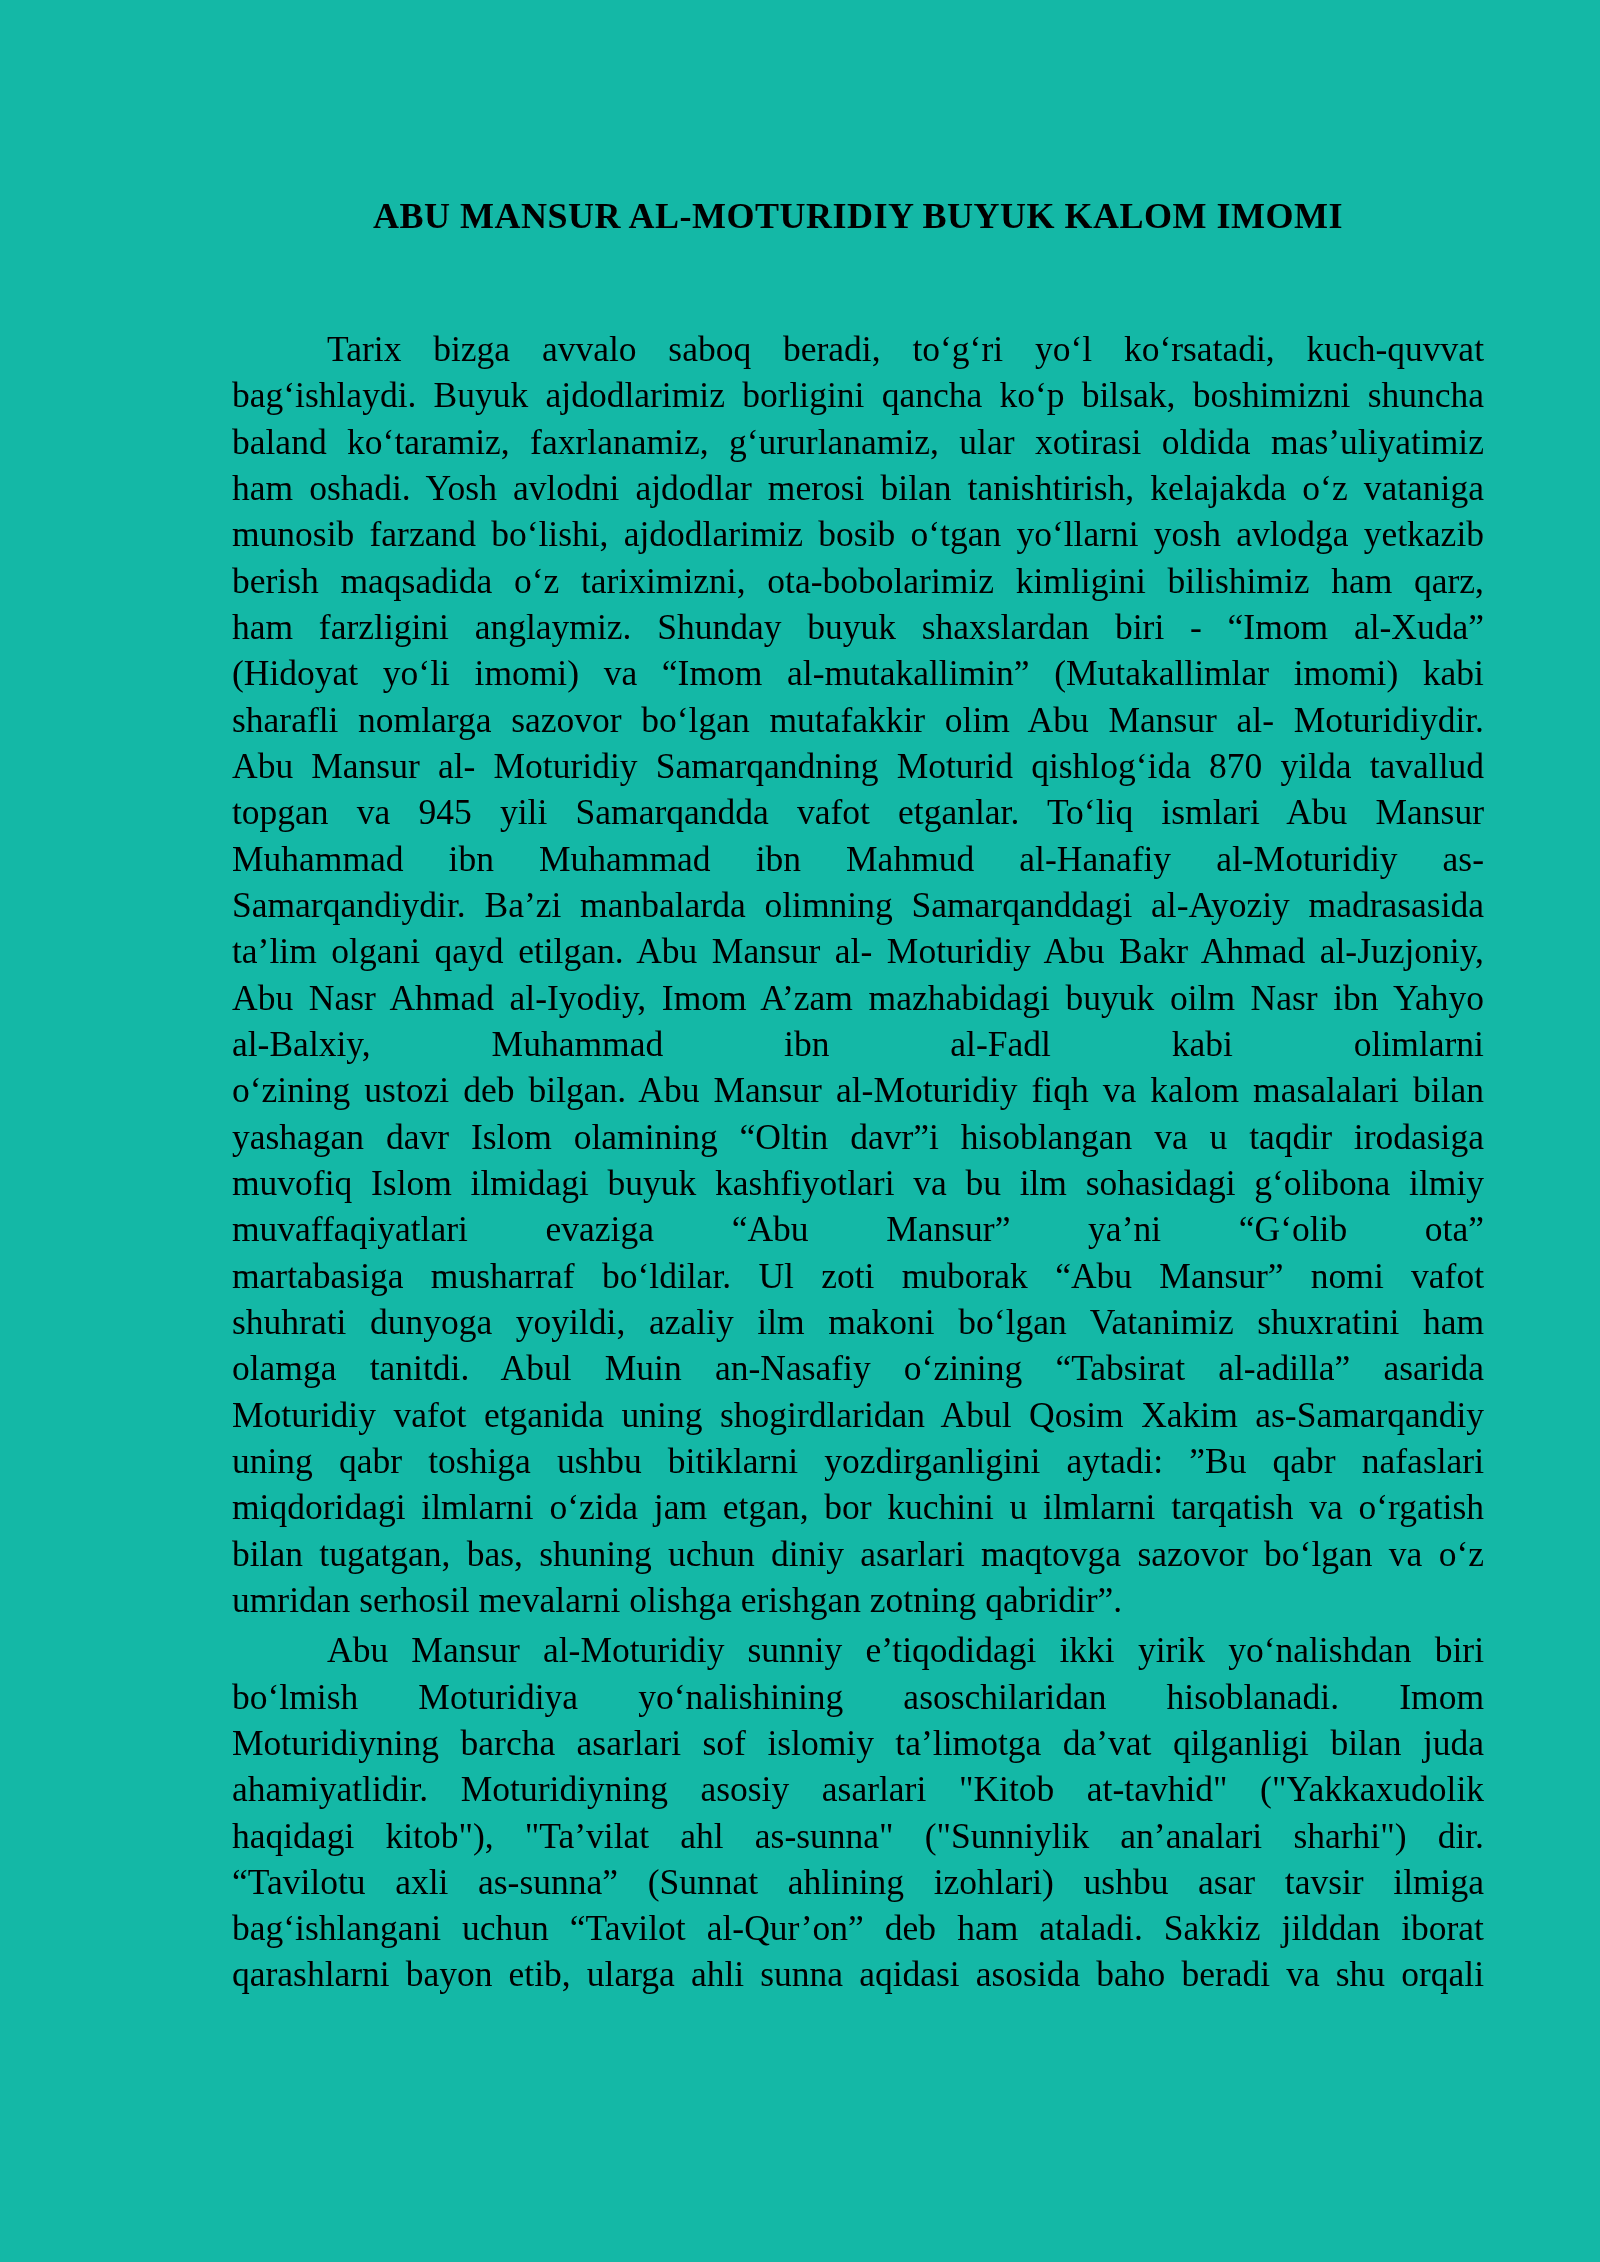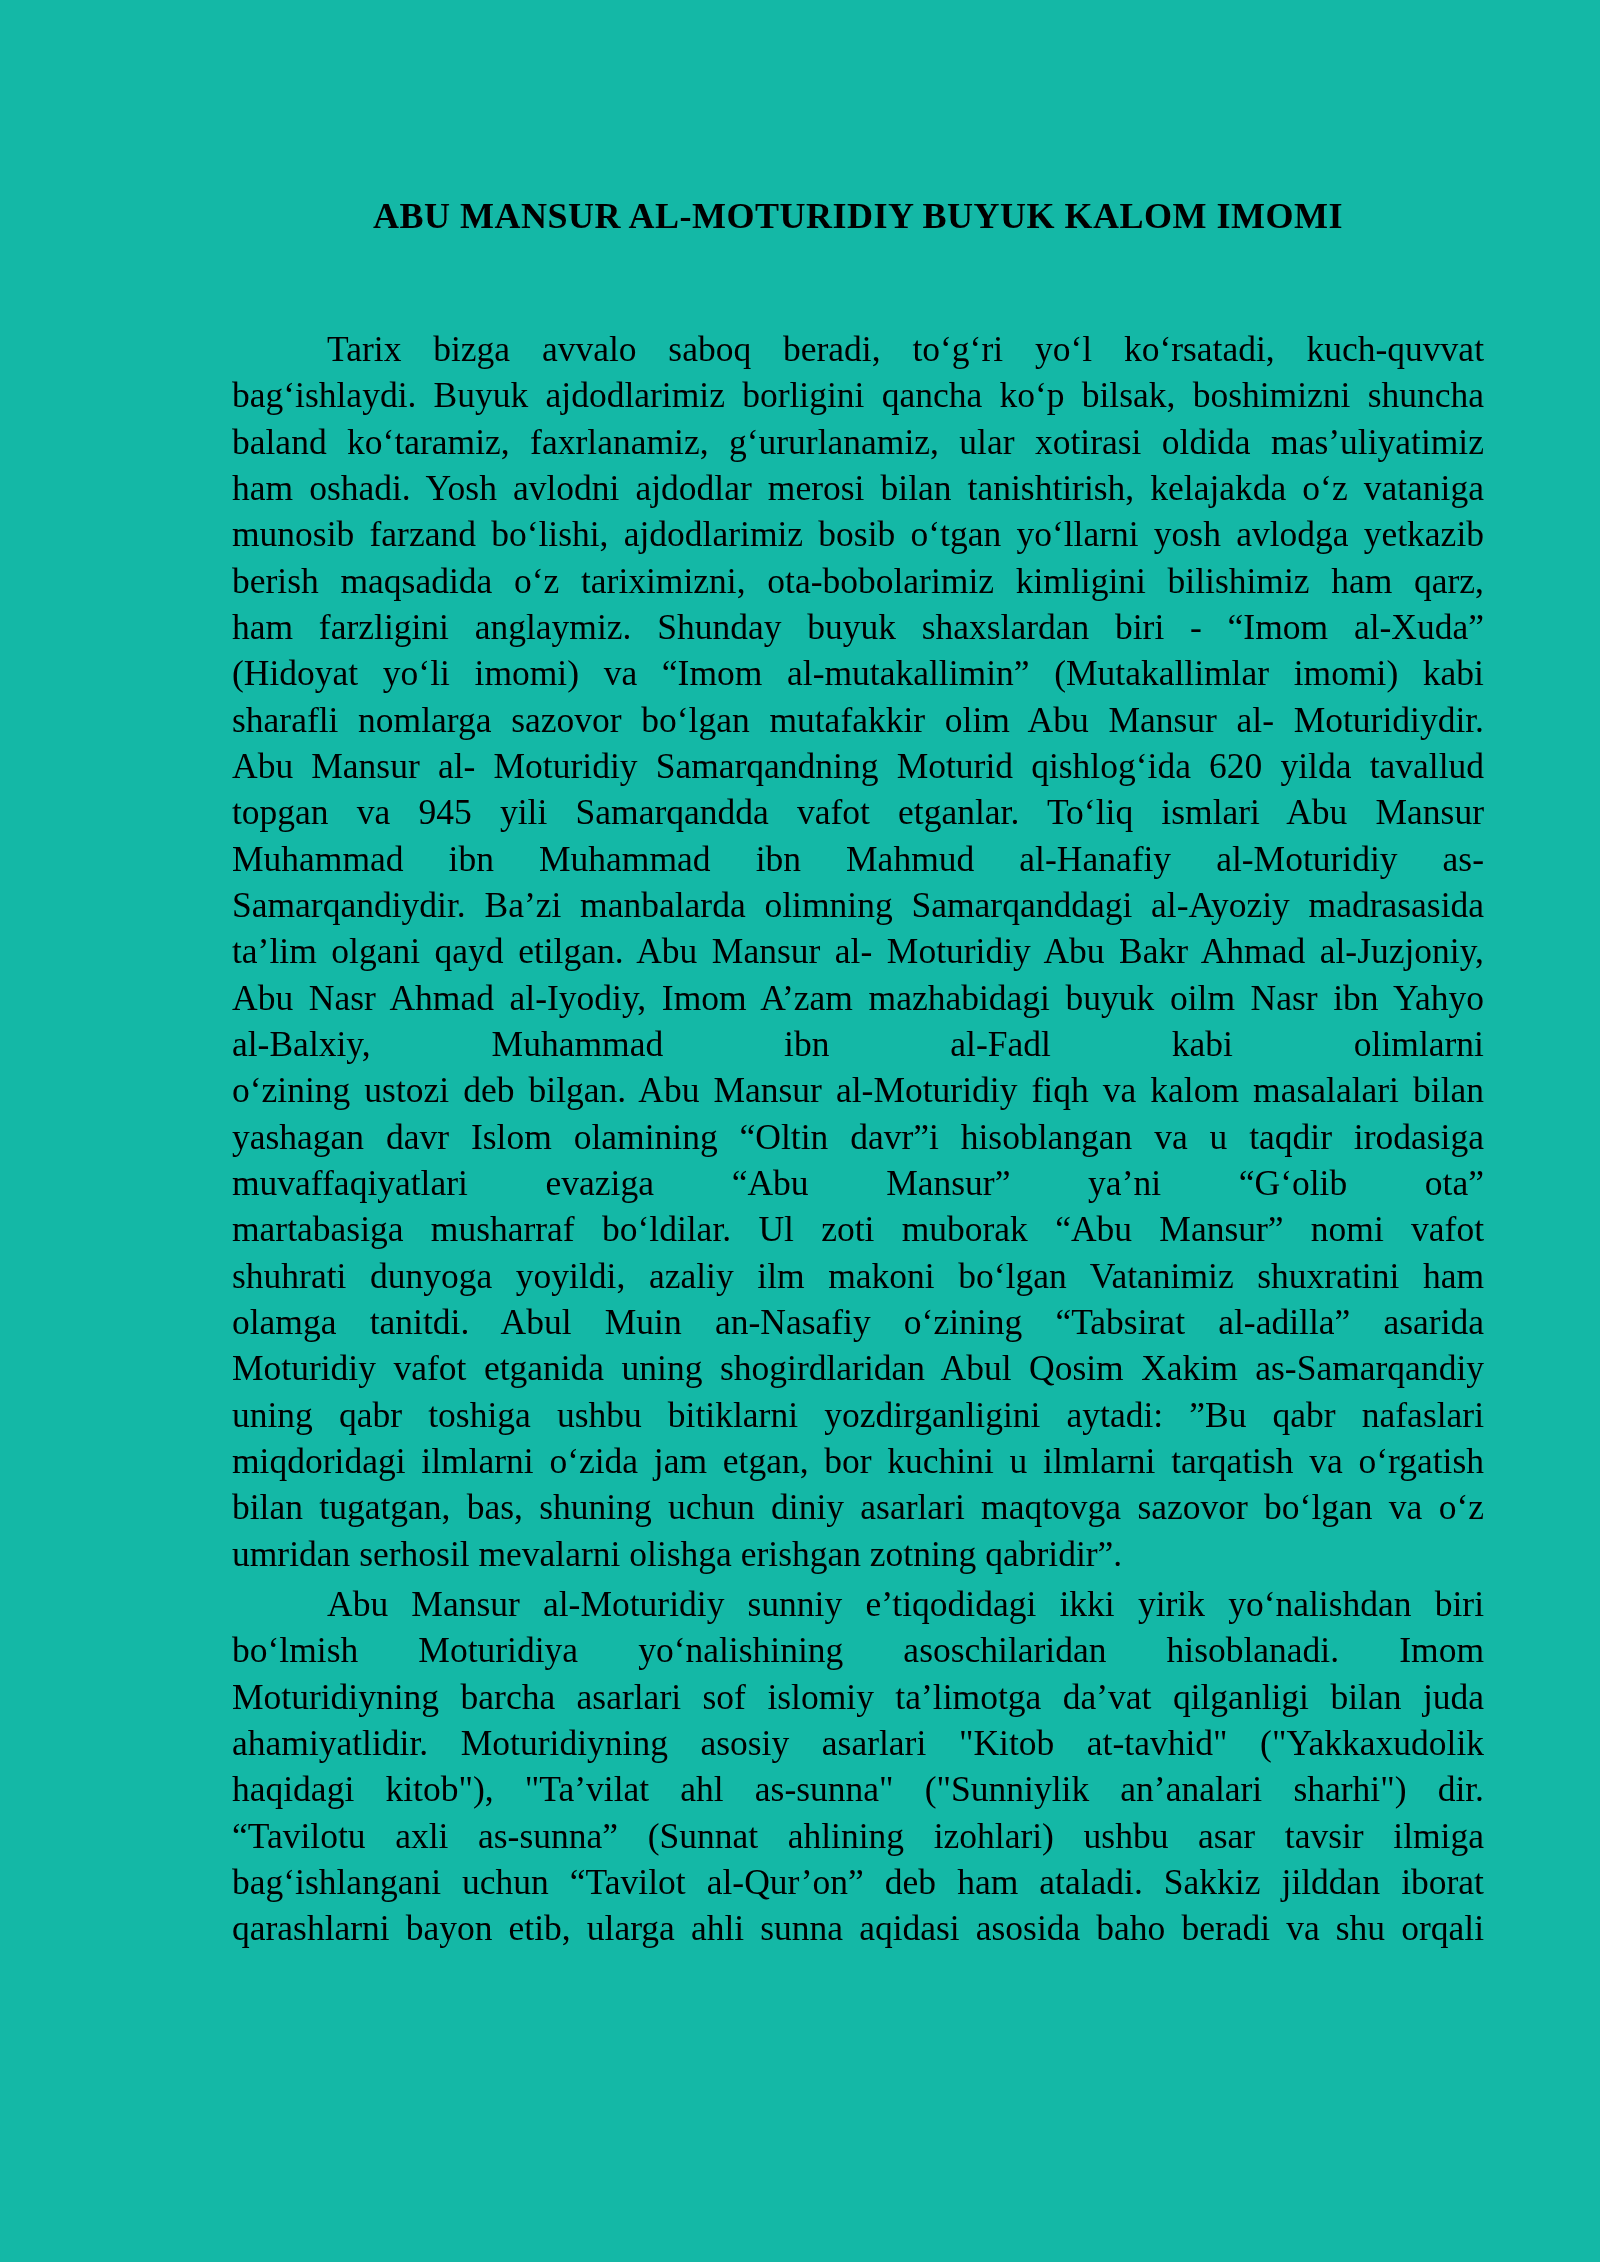--- a/index.html
+++ b/index.html
@@ -55,29 +55,30 @@
       <div class="paragraph">
         <div class="line first">Tarix bizga avvalo saboq beradi, toʻgʻri yoʻl koʻrsatadi, kuch-quvvat</div>
         <div class="line">bagʻishlaydi. Buyuk ajdodlarimiz borligini qancha koʻp bilsak, boshimizni shuncha</div>
         <div class="line">baland koʻtaramiz, faxrlanamiz, gʻururlanamiz, ular xotirasi oldida mas’uliyatimiz</div>
         <div class="line">ham oshadi. Yosh avlodni ajdodlar merosi bilan tanishtirish, kelajakda oʻz vataniga</div>
         <div class="line">munosib farzand boʻlishi, ajdodlarimiz bosib oʻtgan yoʻllarni yosh avlodga yetkazib</div>
         <div class="line">berish maqsadida oʻz tariximizni, ota-bobolarimiz kimligini bilishimiz ham qarz,</div>
         <div class="line">ham farzligini anglaymiz. Shunday buyuk shaxslardan biri - “Imom al-Xuda”</div>
         <div class="line">(Hidoyat yoʻli imomi) va “Imom al-mutakallimin” (Mutakallimlar imomi) kabi</div>
         <div class="line">sharafli nomlarga sazovor boʻlgan mutafakkir olim Abu Mansur al- Moturidiydir.</div>
-        <div class="line">Abu Mansur al- Moturidiy Samarqandning Moturid qishlogʻida 620 yilda tavallud</div>
+        <div class="line">Abu Mansur al- Moturidiy Samarqandning Moturid qishlogʻida 870 yilda tavallud</div>
         <div class="line">topgan va 945 yili Samarqandda vafot etganlar. Toʻliq ismlari Abu Mansur</div>
         <div class="line">Muhammad ibn Muhammad ibn Mahmud al-Hanafiy al-Moturidiy as-</div>
         <div class="line">Samarqandiydir. Ba’zi manbalarda olimning Samarqanddagi al-Ayoziy madrasasida</div>
         <div class="line">ta’lim olgani qayd etilgan. Abu Mansur al- Moturidiy Abu Bakr Ahmad al-Juzjoniy,</div>
         <div class="line">Abu Nasr Ahmad al-Iyodiy, Imom A’zam mazhabidagi buyuk oilm Nasr ibn Yahyo</div>
         <div class="line">al-Balxiy, Muhammad ibn al-Fadl kabi olimlarni</div>
         <div class="line">oʻzining ustozi deb bilgan. Abu Mansur al-Moturidiy fiqh va kalom masalalari bilan</div>
         <div class="line">yashagan davr Islom olamining “Oltin davr”i hisoblangan va u taqdir irodasiga</div>
+        <div class="line">muvofiq Islom ilmidagi buyuk kashfiyotlari va bu ilm sohasidagi gʻolibona ilmiy</div>
         <div class="line">muvaffaqiyatlari evaziga “Abu Mansur” ya’ni “Gʻolib ota”</div>
         <div class="line">martabasiga musharraf boʻldilar. Ul zoti muborak “Abu Mansur” nomi vafot</div>
         <div class="line">shuhrati dunyoga yoyildi, azaliy ilm makoni boʻlgan Vatanimiz shuxratini ham</div>
         <div class="line">olamga tanitdi. Abul Muin an-Nasafiy oʻzining “Tabsirat al-adilla” asarida</div>
         <div class="line">Moturidiy vafot etganida uning shogirdlaridan Abul Qosim Xakim as-Samarqandiy</div>
         <div class="line">uning qabr toshiga ushbu bitiklarni yozdirganligini aytadi: ”Bu qabr nafaslari</div>
         <div class="line">miqdoridagi ilmlarni oʻzida jam etgan, bor kuchini u ilmlarni tarqatish va oʻrgatish</div>
         <div class="line">bilan tugatgan, bas, shuning uchun diniy asarlari maqtovga sazovor boʻlgan va oʻz</div>
         <div class="line para-end">umridan serhosil mevalarni olishga erishgan zotning qabridir”.</div>
       </div>

